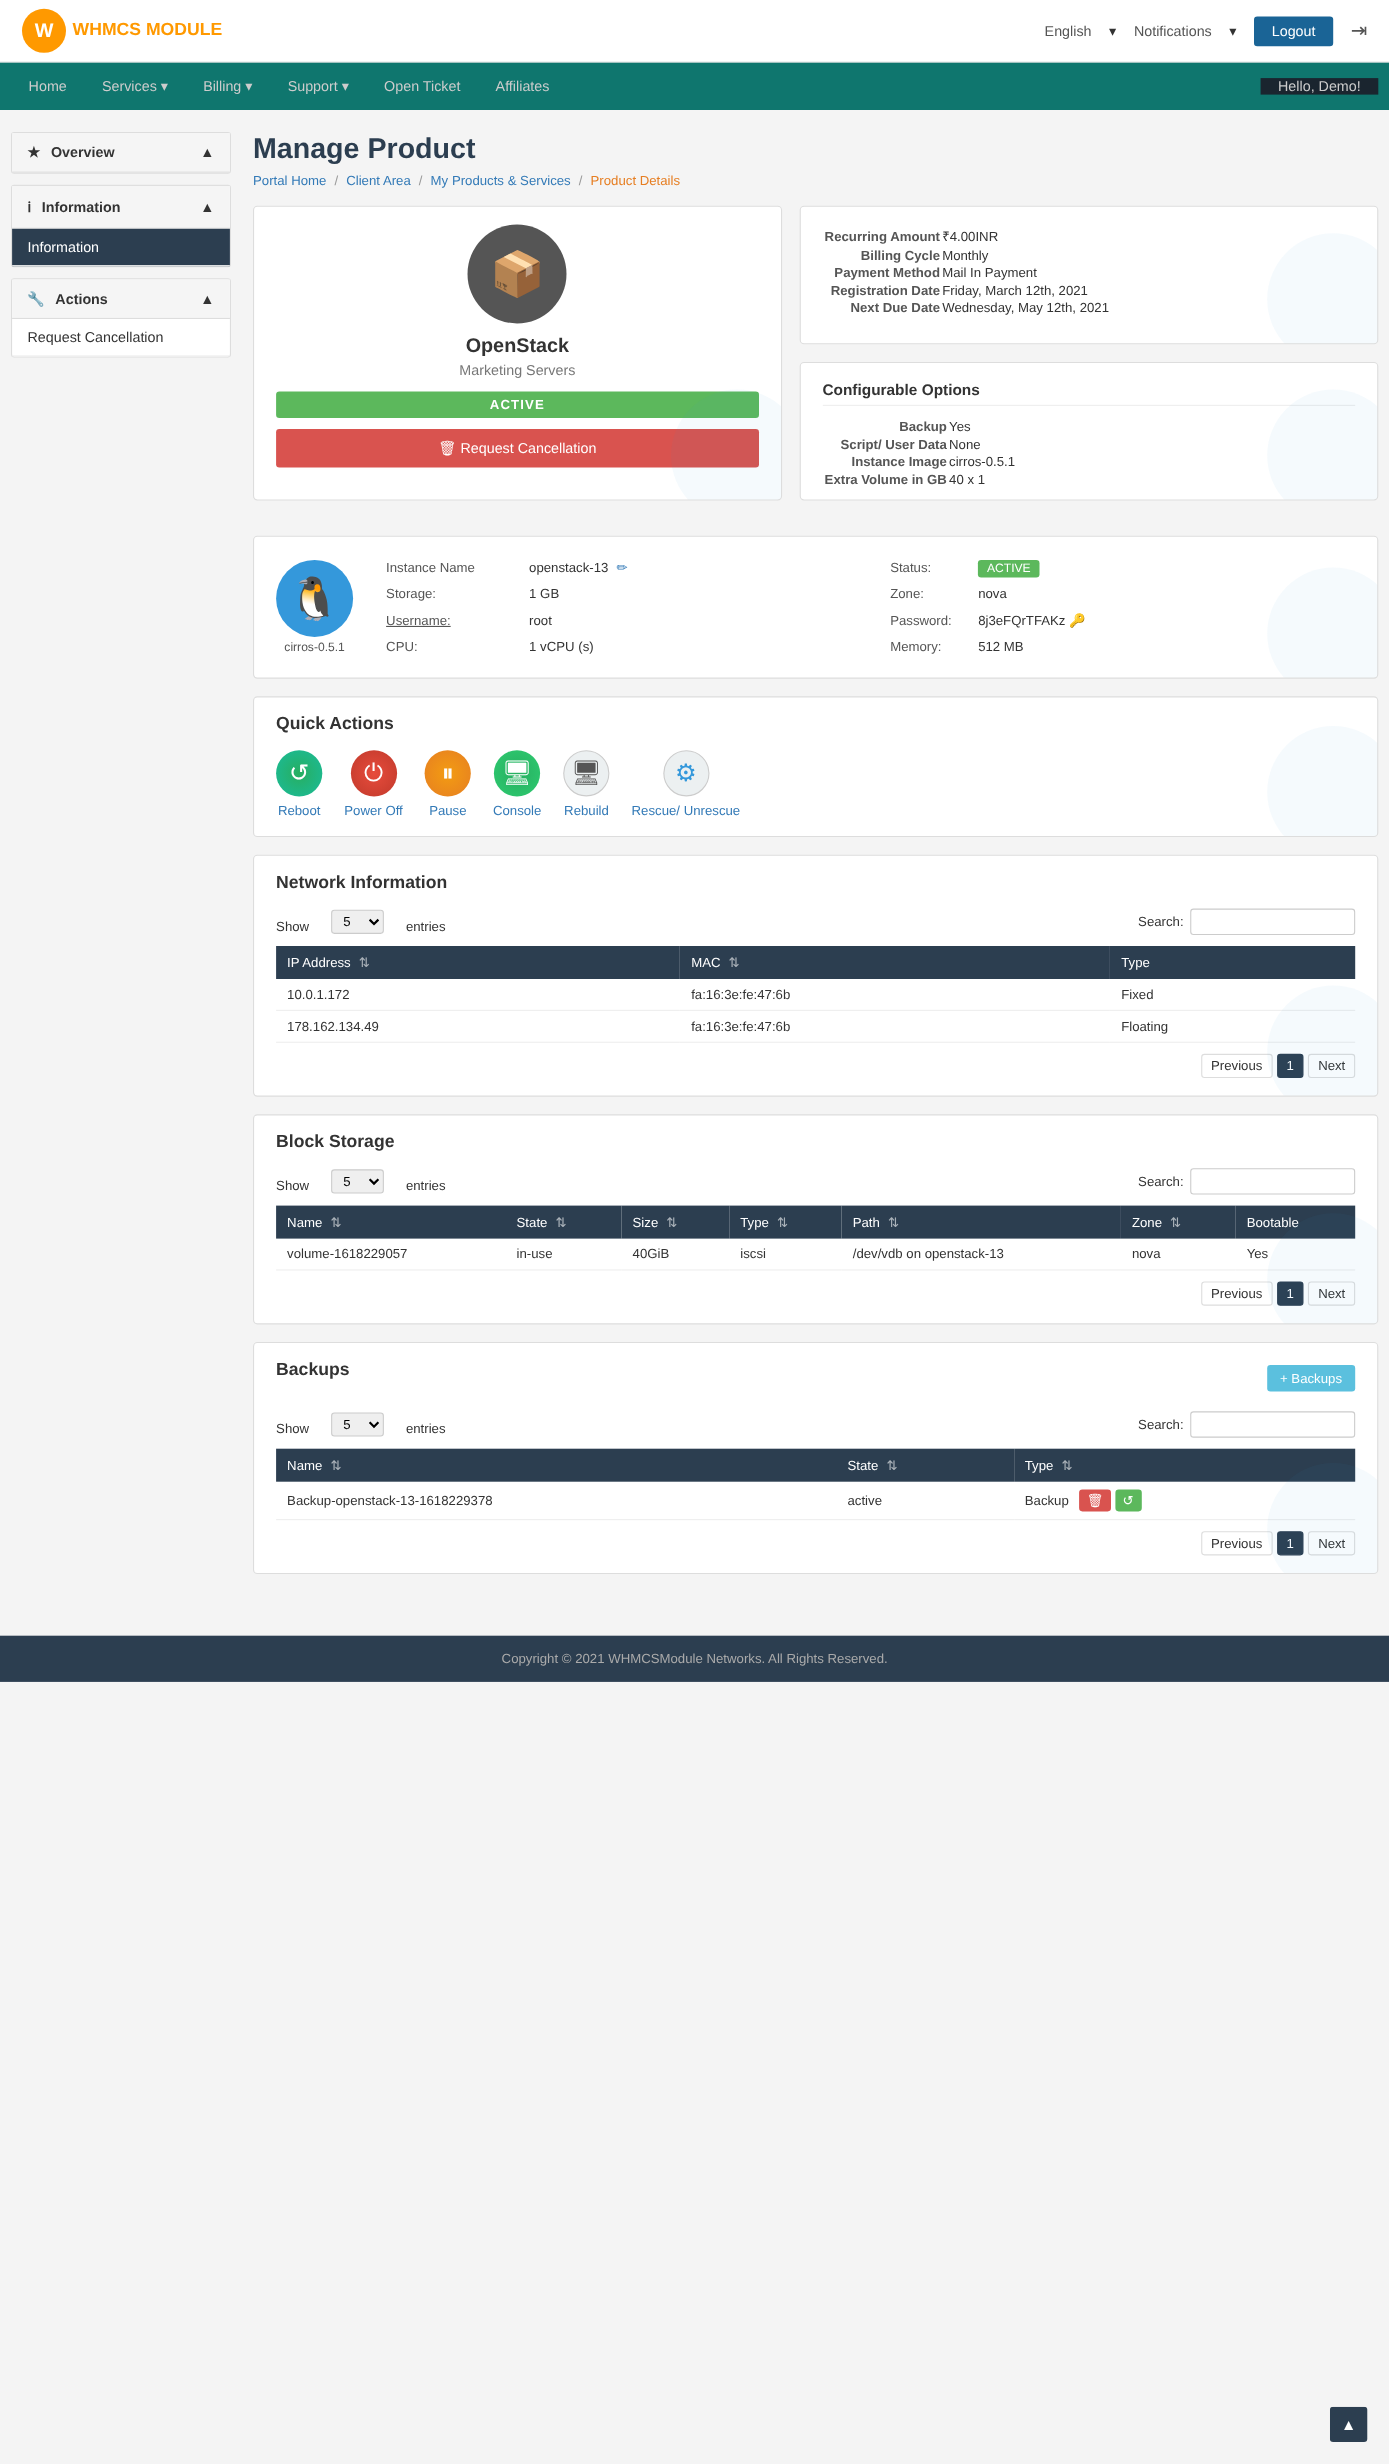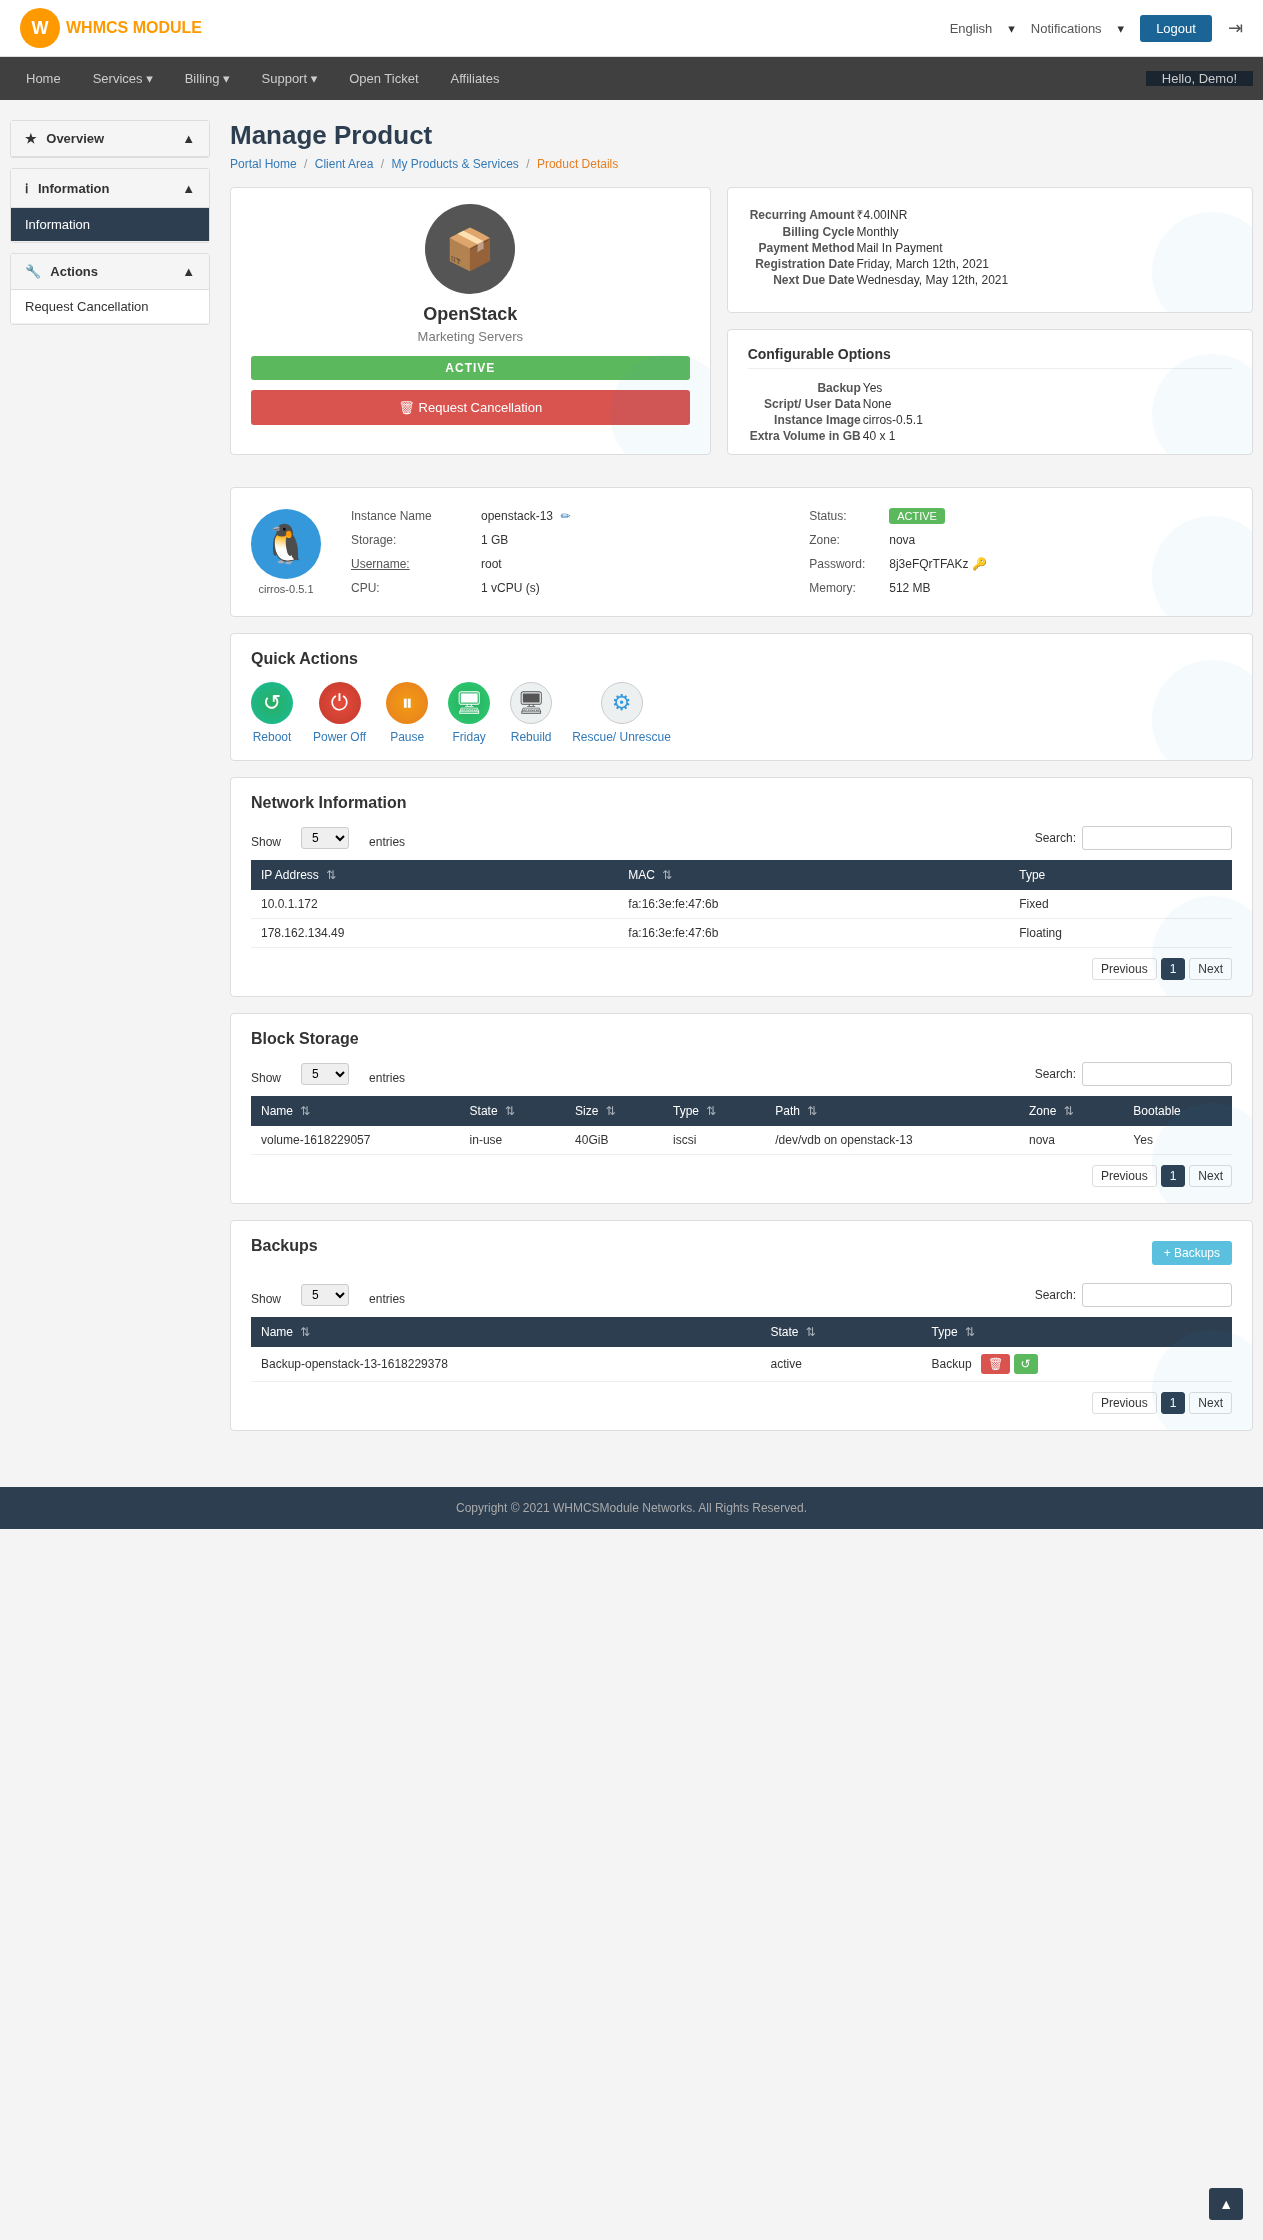--- a/index.html
+++ b/index.html
@@ -40,21 +40,21 @@
       border-radius: 3px;
       cursor: pointer;
       font-size: 13px;
     }
     .top-bar .icon-btn {
       background: none; border: none; cursor: pointer; font-size: 18px; color: #555;
     }
 
     
     .nav-bar {
-      background: #404040;
+      background: #0f766e;
       display: flex;
       align-items: center;
       padding: 0 10px;
     }
     .nav-bar a {
       color: #ccc;
       text-decoration: none;
       padding: 14px 16px;
       display: inline-block;
       font-size: 13px;
@@ -529,21 +529,21 @@
         <button class="action-btn">
           <div class="action-icon icon-poweroff">⏻</div>
           <span>Power Off</span>
         </button>
         <button class="action-btn">
           <div class="action-icon icon-pause">⏸</div>
           <span>Pause</span>
         </button>
         <button class="action-btn">
           <div class="action-icon icon-console">🖥</div>
-          <span>Friday</span>
+          <span>Console</span>
         </button>
         <button class="action-btn">
           <div class="action-icon icon-rebuild">🖥</div>
           <span>Rebuild</span>
         </button>
         <button class="action-btn">
           <div class="action-icon icon-rescue">⚙</div>
           <span>Rescue/ Unrescue</span>
         </button>
       </div>

